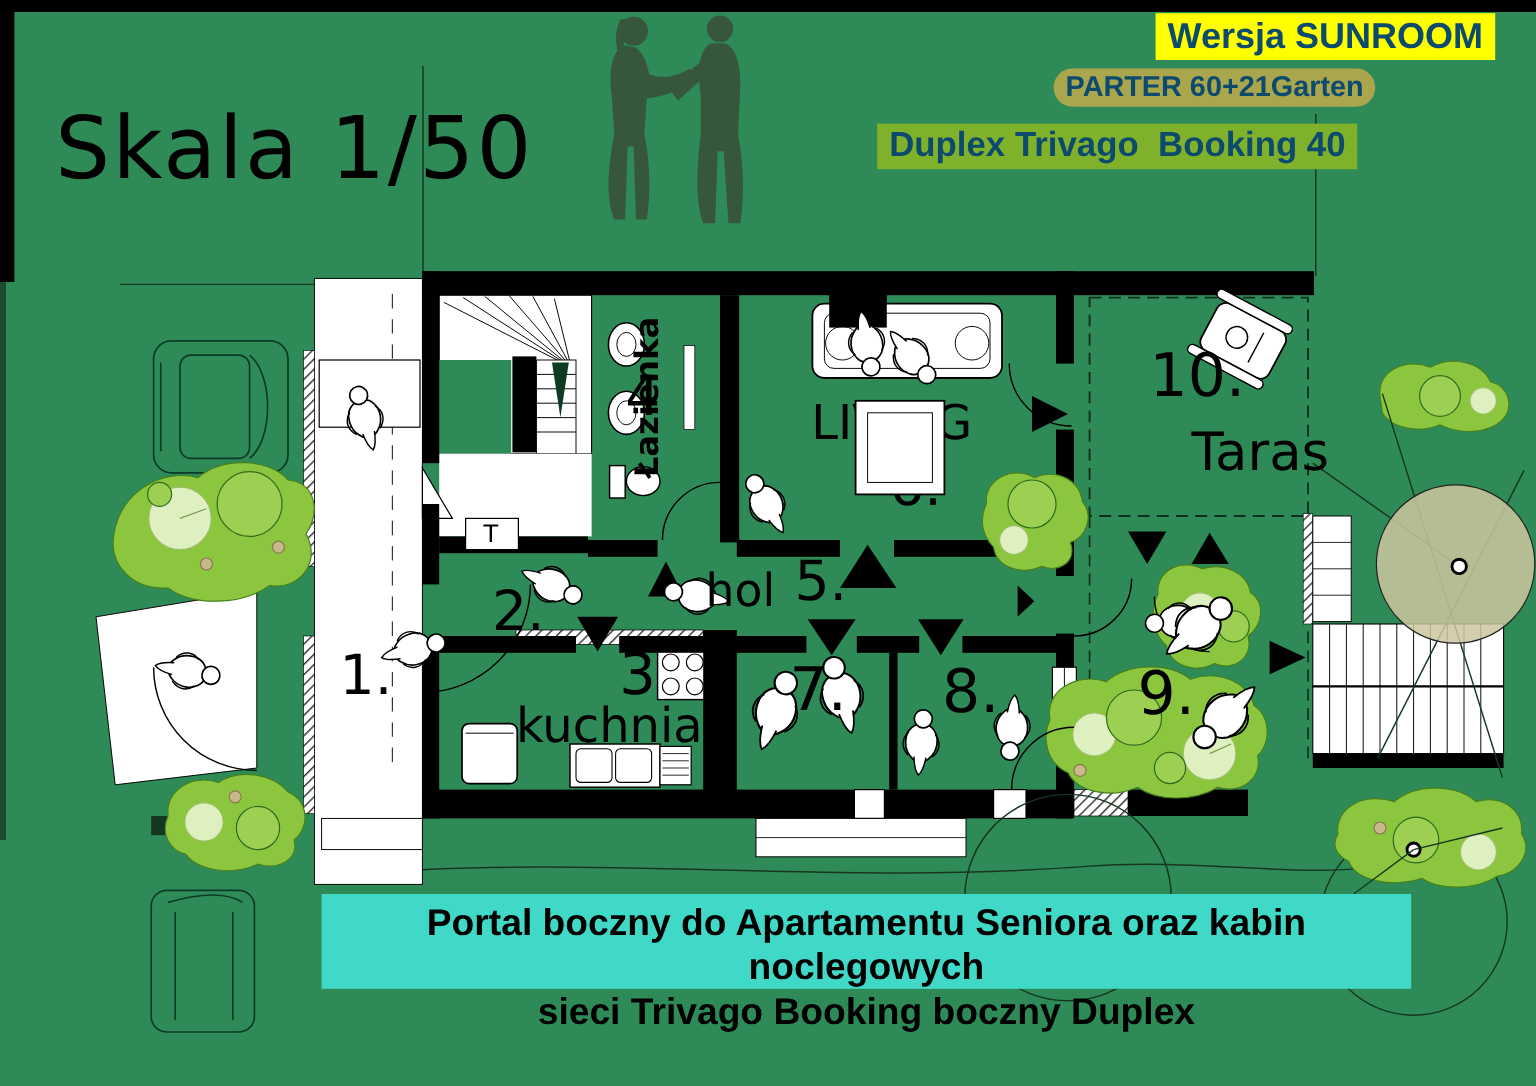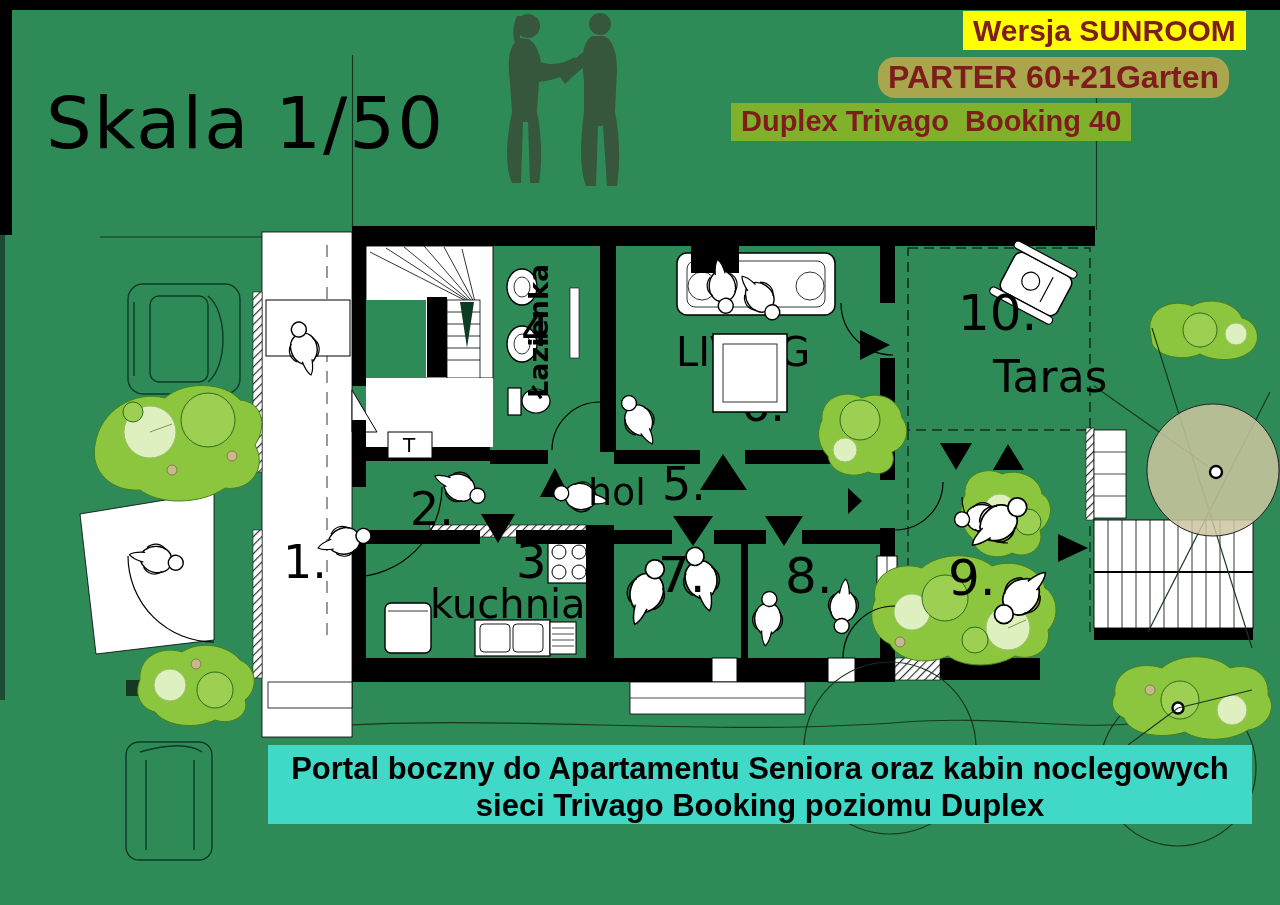--- a/index.html
+++ b/index.html
@@ -8,26 +8,26 @@
     --cyan:#40d9c8; --yellow:#ffff00; --olive:#aaa64d; --grn:#7fb22a;
   }
   html,body{margin:0;padding:0;background:#222;}
   #stage{position:relative;width:1280px;height:905px;background:var(--bg);overflow:hidden;
          font-family:"DejaVu Sans",sans-serif;}
   svg{position:absolute;left:0;top:0;}
   .lbl{position:absolute;color:#000;white-space:nowrap;line-height:1;
        font-family:"DejaVu Sans",sans-serif;}
   #title{left:46px;top:46px;font-size:72px;letter-spacing:2px;margin-top:41px;}
   .badge{position:absolute;font-family:"Liberation Sans",sans-serif;font-weight:bold;
-         color:#7f1d1d;padding:3px 10px;white-space:pre;line-height:1.1;}
+         color:#0c4a6e;padding:3px 10px;white-space:pre;line-height:1.1;}
   #badge-version{left:963px;top:11px;font-size:30px;background:var(--yellow);}
-  #badge-floor{left:878px;top:57px;font-size:32px;background:var(--olive);border-radius:17px;}
+  #badge-floor{left:878px;top:57px;font-size:24px;background:var(--olive);border-radius:17px;}
   #badge-network{left:731px;top:103px;font-size:29px;background:var(--grn);}
   #badge-cabin{left:623px;top:151px;font-size:28px;background:#fff;}
-  #banner{position:absolute;left:268px;top:745px;width:984px;height:79px;background:var(--cyan);
+  #banner{position:absolute;left:268px;top:745px;width:908px;height:79px;background:var(--cyan);
           text-align:center;font-family:"Liberation Sans",sans-serif;font-weight:bold;
           color:#000;font-size:31px;line-height:37px;padding-top:5px;box-sizing:border-box;}
   .plan-txt{font-family:"DejaVu Sans",sans-serif;fill:#000;}
 </style>
 </head>
 <body>
 
 <div id="stage">
 
 <svg width="1280" height="905" viewBox="0 0 1280 905">
@@ -350,16 +350,16 @@
   <text class="plan-txt" x="403" y="452" font-size="20">T</text>
 </svg>
 
 <div class="lbl" id="title">Skala 1/50</div>
 <div class="badge" id="badge-version">Wersja SUNROOM</div>
 <div class="badge" id="badge-floor">PARTER 60+21Garten</div>
 <div class="badge" id="badge-network">Duplex Trivago  Booking 40</div>
 
 <div id="banner">
   <div>Portal boczny do Apartamentu Seniora oraz kabin noclegowych</div>
-  <div>sieci Trivago Booking poziomu Duplex</div>
+  <div>sieci Trivago Booking boczny Duplex</div>
 </div>
 
 </div>
 
 </body></html>

